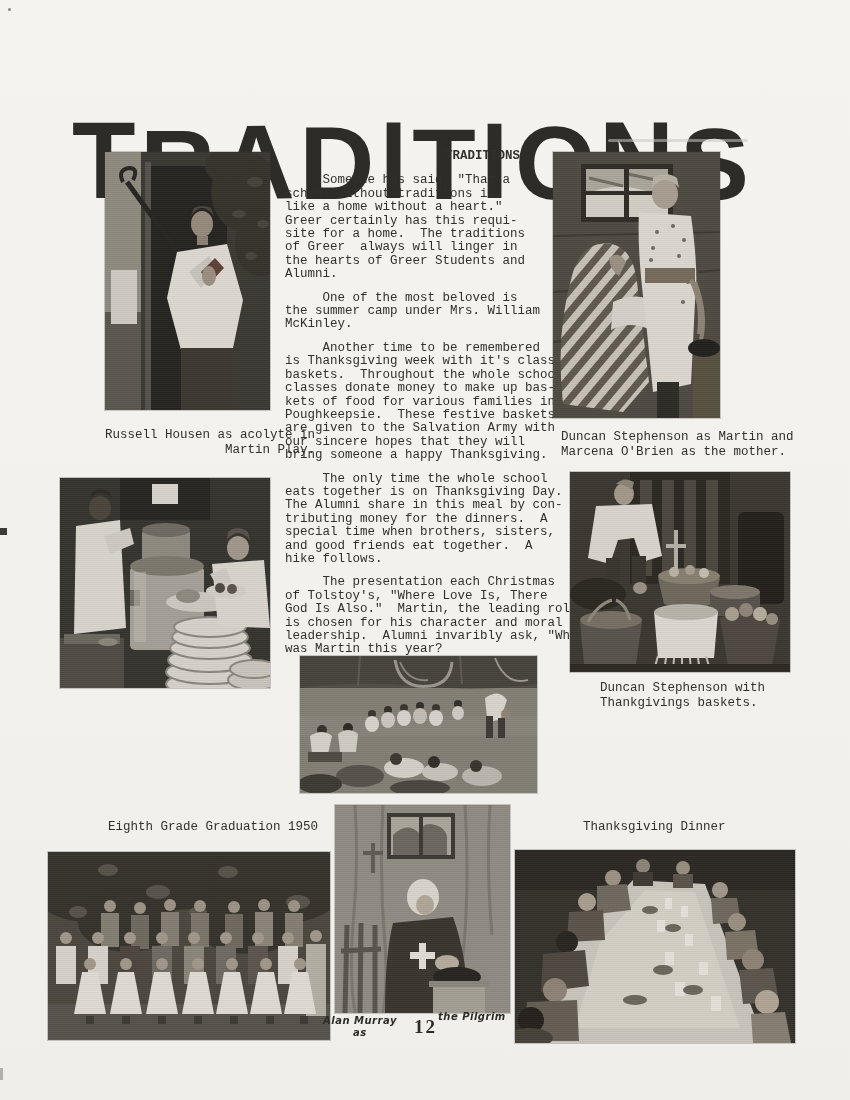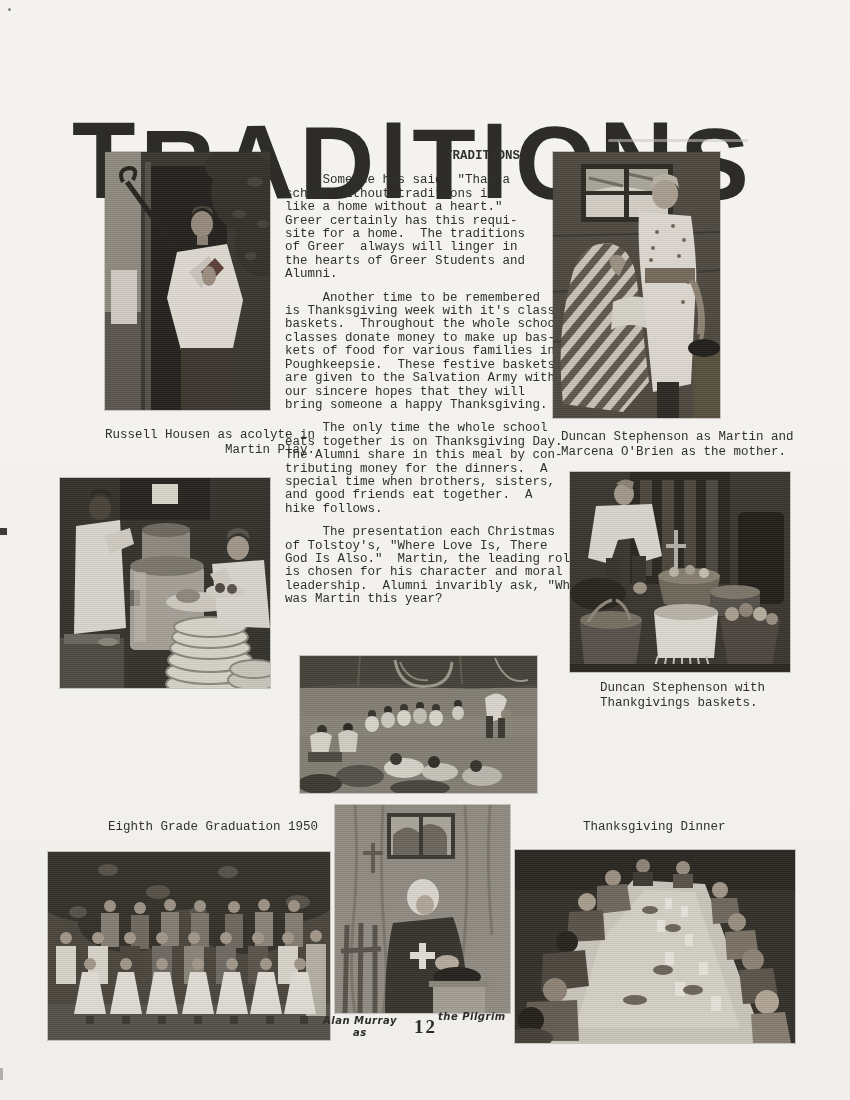--- a/index.html
+++ b/index.html
@@ -91,20 +91,23 @@
   <div class="text-col">
     <div class="type col-heading">TRADITIONS</div>
     <div class="type para">     Someone has said, "That a
 school without traditions is
 like a home without a heart."
 Greer certainly has this requi-
 site for a home.  The traditions
 of Greer  always will linger in
 the hearts of Greer Students and
 Alumni.</div>
+    <div class="type para">     One of the most beloved is
+the summer camp under Mrs. William
+McKinley.</div>
     <div class="type para">     Another time to be remembered
 is Thanksgiving week with it's class
 baskets.  Throughout the whole school
 classes donate money to make up bas-
 kets of food for various families in
 Poughkeepsie.  These festive baskets
 are given to the Salvation Army with
 our sincere hopes that they will
 bring someone a happy Thanksgiving.</div>
     <div class="type para">     The only time the whole school

